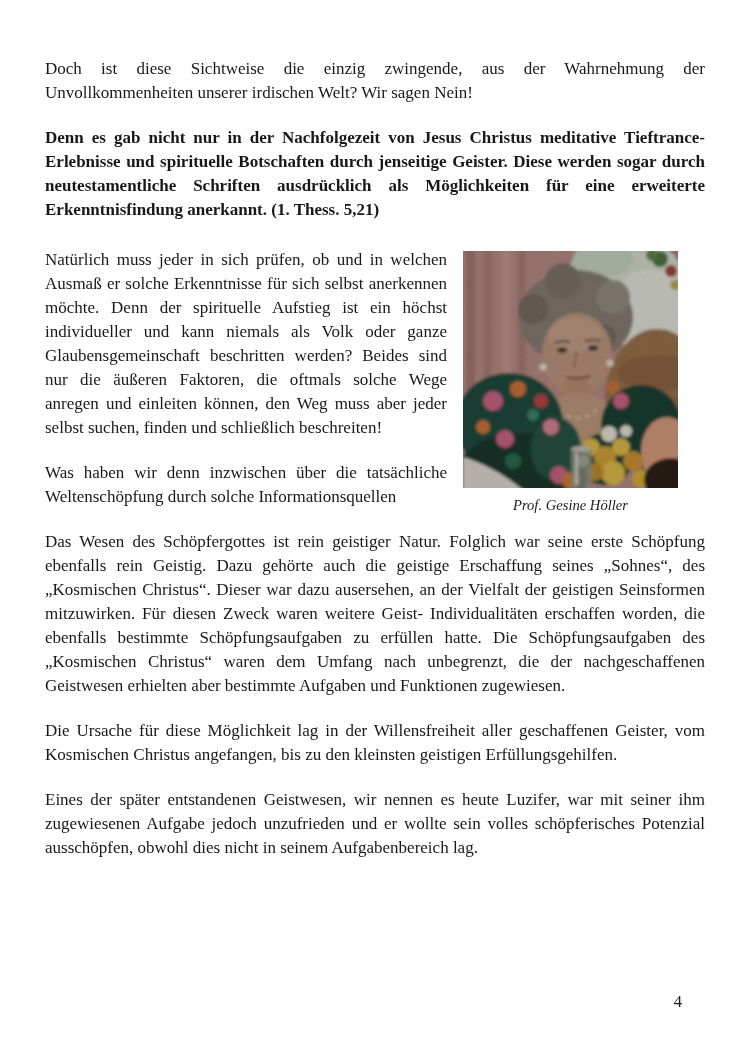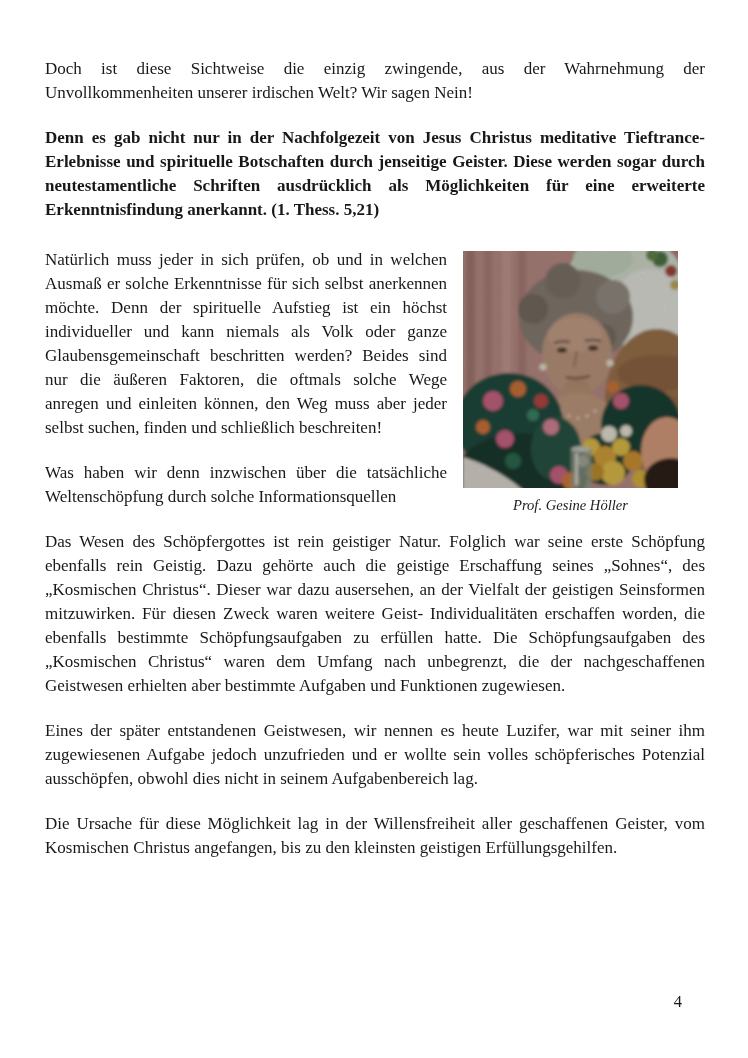--- a/index.html
+++ b/index.html
@@ -155,19 +155,19 @@
   <p class="body">Natürlich muss jeder in sich prüfen, ob und in welchen Ausmaß er solche Erkenntnisse für sich selbst anerkennen möchte. Denn der spirituelle Aufstieg ist ein höchst individueller und kann niemals als Volk oder ganze Glaubensgemeinschaft beschritten werden? Beides sind nur die äußeren Faktoren, die oftmals solche Wege anregen und einleiten können, den Weg muss aber jeder selbst suchen, finden und schließlich beschreiten!</p>
 
   <p class="body tight">Was haben wir denn inzwischen über die tatsächliche Weltenschöpfung durch solche Informationsquellen</p>
 
 
   <div class="clear"></div>
 
   <p class="body">Das Wesen des Schöpfergottes ist rein geistiger Natur. Folglich war seine erste Schöpfung ebenfalls rein Geistig. Dazu gehörte auch die geistige Erschaffung seines „Sohnes“, des „Kosmischen Christus“. Dieser war dazu ausersehen, an der Vielfalt der geistigen Seinsformen mitzuwirken. Für diesen Zweck waren weitere Geist- Individualitäten erschaffen worden, die ebenfalls bestimmte Schöpfungsaufgaben zu erfüllen hatte. Die Schöpfungsaufgaben des „Kosmischen Christus“ waren dem Umfang nach unbegrenzt, die der nachgeschaffenen Geistwesen erhielten aber bestimmte Aufgaben und Funktionen zugewiesen.</p>
 
 
+  <p class="body">Die Ursache für diese Möglichkeit lag in der Willensfreiheit aller geschaffenen Geister, vom Kosmischen Christus angefangen, bis zu den kleinsten geistigen Erfüllungsgehilfen.</p>
+
   <p class="body">Eines der später entstandenen Geistwesen, wir nennen es heute Luzifer, war mit seiner ihm zugewiesenen Aufgabe jedoch unzufrieden und er wollte sein volles schöpferisches Potenzial ausschöpfen, obwohl dies nicht in seinem Aufgabenbereich lag.</p>
-
-  <p class="body">Die Ursache für diese Möglichkeit lag in der Willensfreiheit aller geschaffenen Geister, vom Kosmischen Christus angefangen, bis zu den kleinsten geistigen Erfüllungsgehilfen.</p>
 
   <div class="page-number">4</div>
 
 </div>
 
 </body></html>

